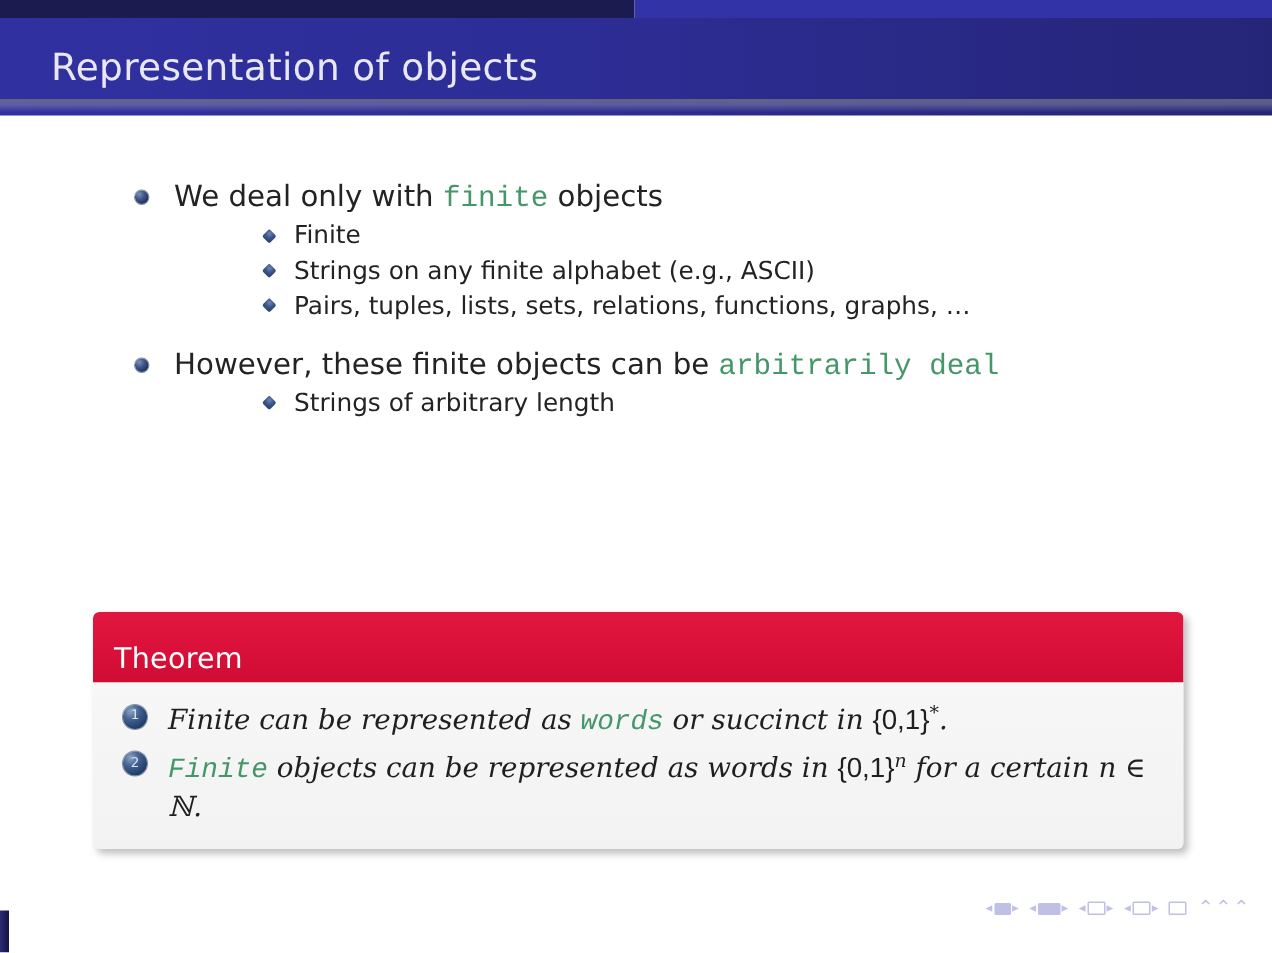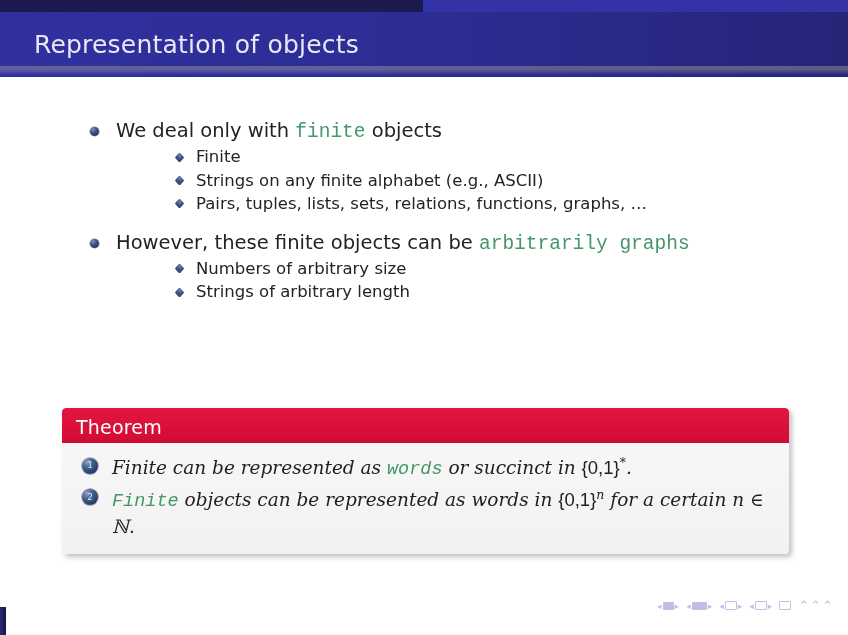--- a/index.html
+++ b/index.html
@@ -123,21 +123,21 @@
   }
   .theorem-box {
     position: relative;
     border-radius: 4px;
     box-shadow: 3px 3px 5px rgba(120,120,120,0.45);
     overflow: hidden;
     background: #f4f4f4;
   }
   .theorem-header {
     background: linear-gradient(to bottom, #e2173f 0%, #d9103a 55%, #cf0c34 100%);
-    padding: 8px 0 5px 14px;
+    padding: 20px 0 5px 14px;
     border-radius: 4px 4px 0 0;
   }
   .theorem-title {
     color: #ffffff;
     font-size: 19px;
     font-family: "DejaVu Sans", sans-serif;
     letter-spacing: 0.2px;
   }
   .theorem-body {
     background: linear-gradient(to bottom, #f7f7f7 0%, #f2f2f2 100%);
@@ -247,25 +247,22 @@
         </li>
         <li class="item2">
           <span class="diamond"></span><span>Pairs, tuples, lists, sets, relations, functions, graphs, …</span>
         </li>
       </ul>
     </li>
 
     <div class="grp-gap"></div>
 
     <li class="item1">
-      <span class="ball"></span><span>However, these finite objects can be </span><span class="green">arbitrarily graphs</span><span></span>
+      <span class="ball"></span><span>However, these finite objects can be </span><span class="green">arbitrarily deal</span><span></span>
       <ul class="lvl2">
-        <li class="item2">
-          <span class="diamond"></span><span>Numbers of arbitrary size</span>
-        </li>
         <li class="item2">
           <span class="diamond"></span><span>Strings of arbitrary length</span>
         </li>
       </ul>
     </li>
 
     <div class="grp-gap"></div>
 
 
   </ul>

